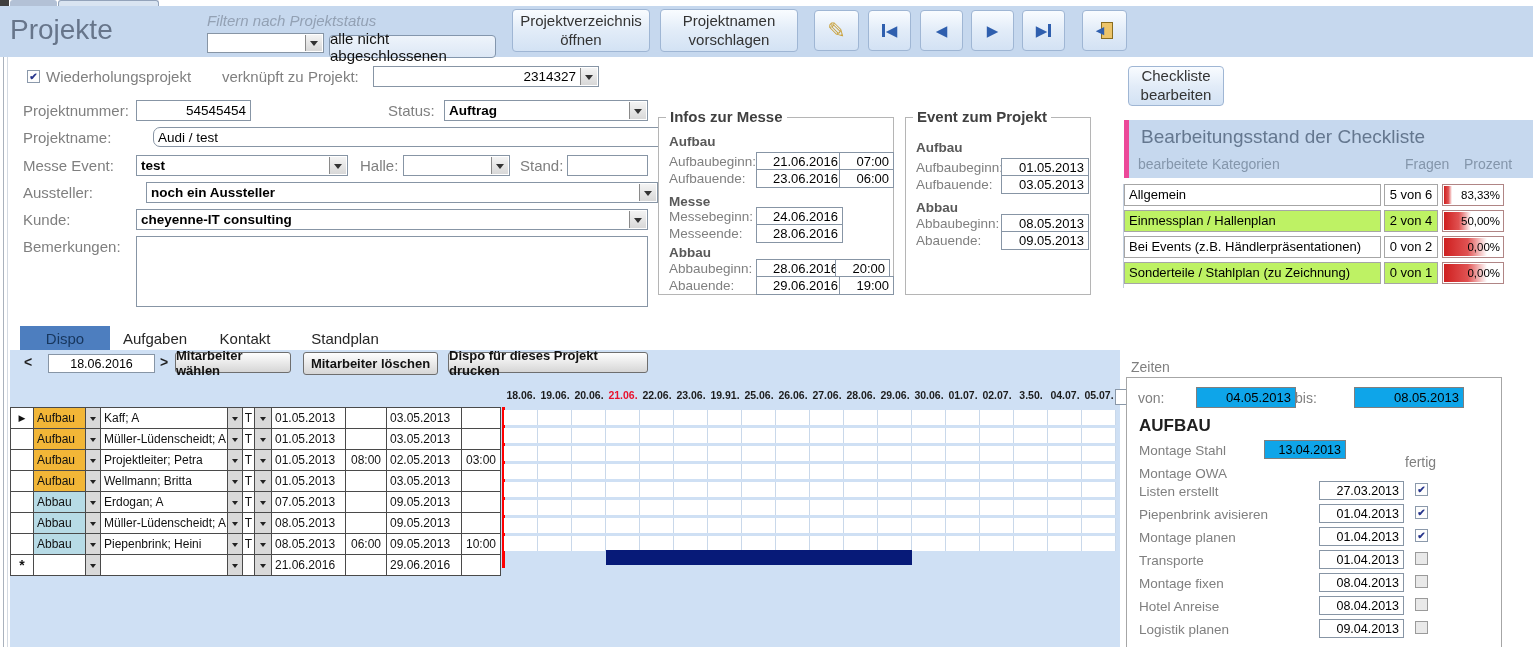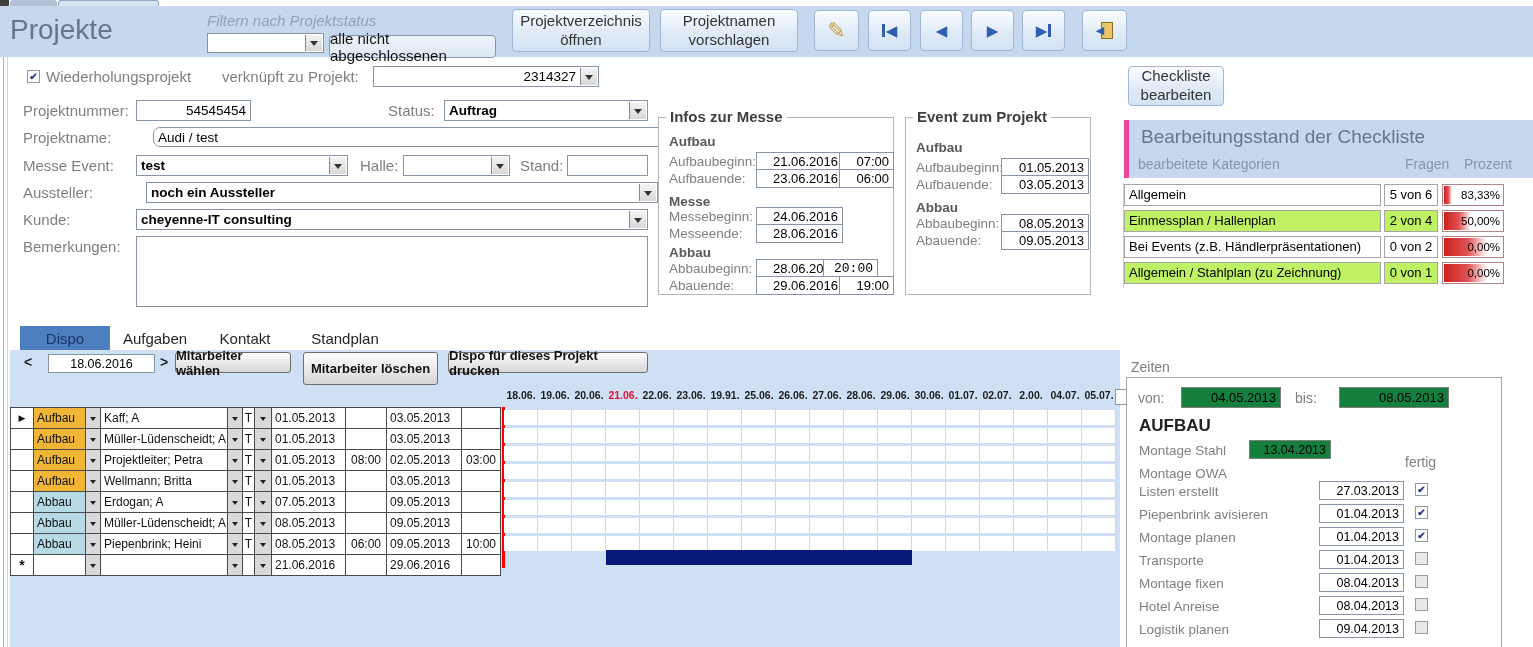--- a/index.html
+++ b/index.html
@@ -6,21 +6,21 @@
   #screen{position:relative;width:1533px;height:647px;background:#fff;overflow:hidden;}
   .abs{position:absolute;box-sizing:border-box;}
   
   .edge-line{position:absolute;top:6px;bottom:0;width:1px;background:#aab2bd;}
   
   .hdr{position:absolute;left:0;top:6px;width:1533px;height:51px;background:#c6d8ee;}
   .title{font-size:28px;color:#67758a;}
   .lbl{color:#7f7f7f;font-size:15px;}
   .hlbl{color:#93a1b4;font-size:15px;font-style:italic;}
   .field{background:#fff;border:1px solid #8795a5;font-size:13.5px;color:#000;display:flex;align-items:center;padding:0 4px;overflow:hidden;white-space:nowrap;}
-  .field.gray{background:#15803d;border-color:#7f7f7f;}
+  .field.gray{background:#0ea5e9;border-color:#7f7f7f;margin-left:15px;}
   .r{justify-content:flex-end;}
   .c{justify-content:center;}
   .combo-arrow{position:absolute;right:1px;top:1px;bottom:1px;width:16px;background:linear-gradient(#f4f4f4,#d8d8d8);border-left:1px solid #8a8a8a;display:flex;align-items:center;justify-content:center;}
   .tri{width:0;height:0;border:4px solid transparent;border-top:5px solid #333;margin-top:5px;}
   .tri.sm{border-width:3.5px;border-top-width:4.5px;border-top-color:#222;margin-top:4px;}
   .bbtn{background:linear-gradient(#f9fcff,#e2ecf8 50%,#d3e2f4);border:1px solid #9fb6d4;border-radius:4px;color:#333;font-size:15px;text-align:center;display:flex;align-items:center;justify-content:center;line-height:1.25;}
   .btn3d{background:linear-gradient(#fefefe,#e8e8e8 55%,#d6d6d6);border:1px solid #6e6e6e;border-radius:3px;font-size:13px;font-weight:700;color:#111;display:flex;align-items:center;justify-content:center;}
   .navglyph{color:#2f5fae;font-size:15px;line-height:1;}
   .navbar-l{border-left:3px solid #2f5fae;height:13px;margin-right:1px;}
   .navbar-r{border-right:3px solid #2f5fae;height:13px;margin-left:1px;}
@@ -197,21 +197,21 @@
     <div class="field gfield r" style="left:97px;top:51px;width:77px;">23.06.2016</div>
     <div class="field gfield r" style="left:180px;top:51px;width:45px;">06:00</div>
     <span class="ghead" style="left:10px;top:76px;">Messe</span>
     <span class="glbl" style="left:10px;top:91px;">Messebeginn:</span>
     <div class="field gfield r" style="left:97px;top:89px;width:77px;">24.06.2016</div>
     <span class="glbl" style="left:10px;top:108px;">Messeende:</span>
     <div class="field gfield r" style="left:97px;top:106px;width:77px;">28.06.2016</div>
     <span class="ghead" style="left:10px;top:127px;">Abbau</span>
     <span class="glbl" style="left:10px;top:143px;">Abbaubeginn:</span>
     <div class="field gfield r" style="left:97px;top:141px;width:77px;">28.06.2016</div>
-    <div class="field gfield r" style="left:164px;top:141px;width:45px;font-family:Liberation Mono, monospace;">20:00</div>
+    <div class="field gfield r" style="left:176px;top:141px;width:45px;">20:00</div>
     <span class="glbl" style="left:10px;top:160px;">Abauende:</span>
     <div class="field gfield r" style="left:97px;top:158px;width:77px;">29.06.2016</div>
     <div class="field gfield r" style="left:180px;top:158px;width:45px;">19:00</div>
   </div>
 
   <div class="group" style="left:905px;top:117px;width:186px;height:178px;">
     <span class="gtitle">Event zum Projekt</span>
     <span class="ghead" style="left:10px;top:22px;">Aufbau</span>
     <span class="glbl" style="left:10px;top:42px;">Aufbaubeginn:</span>
     <div class="field gfield r" style="left:95px;top:40px;width:78px;">01.05.2013</div>
@@ -254,60 +254,60 @@
       <div class="ck-row">
         <div class="ck-cell ck-name">Bei Events (z.B. Händlerpräsentationen)</div>
         <div class="ck-cell ck-fragen">0 von 2</div>
         <div class="ck-cell ck-proz">
           <span class="ck-bar" style="width: 72%;"></span>
           <span class="ck-pct">0,00%</span>
         </div>
       </div>
 
       <div class="ck-row">
-        <div class="ck-cell ck-name alt">Allgemein / Stahlplan (zu Zeichnung)</div>
+        <div class="ck-cell ck-name alt">Sonderteile / Stahlplan (zu Zeichnung)</div>
         <div class="ck-cell ck-fragen alt">0 von 1</div>
         <div class="ck-cell ck-proz">
           <span class="ck-bar" style="width: 72%;"></span>
           <span class="ck-pct">0,00%</span>
         </div>
       </div>
     </div>
 
   <div class="tab active" style="left:20px;width:90px;">Dispo</div>
   <div class="tab" style="left:110px;width:90px;">Aufgaben</div>
   <div class="tab" style="left:200px;width:90px;">Kontakt</div>
   <div class="tab" style="left:290px;width:110px;">Standplan</div>
 
   <div class="panel">
     <div class="abs" style="left:14px;top:4px;font-size:14px;font-weight:700;color:#1f1f1f;">&lt;</div>
     <div class="abs field c" style="left:38px;top:4px;width:107px;height:19px;font-size:12.5px;">18.06.2016</div>
     <div class="abs" style="left:150px;top:4px;font-size:14px;font-weight:700;color:#1f1f1f;">&gt;</div>
     <div class="abs btn3d" style="left:165px;top:2px;width:116px;height:21px;">Mitarbeiter wählen</div>
-    <div class="abs btn3d" style="left:293px;top:2px;width:135px;height:33px;">Mitarbeiter löschen</div>
+    <div class="abs btn3d" style="left:293px;top:2px;width:135px;height:23px;">Mitarbeiter löschen</div>
     <div class="abs btn3d" style="left:438px;top:2px;width:200px;height:21px;">Dispo für dieses Projekt drucken</div>
 
     <div class="datehdr">
 
     <span>18.06.</span>
         <span>19.06.</span>
         <span>20.06.</span>
         <span class="red">21.06.</span>
         <span>22.06.</span>
         <span>23.06.</span>
         <span>19.91.</span>
         <span>25.06.</span>
         <span>26.06.</span>
         <span>27.06.</span>
         <span>28.06.</span>
         <span>29.06.</span>
         <span>30.06.</span>
         <span>01.07.</span>
         <span>02.07.</span>
-        <span>2.00.</span>
+        <span>3.50.</span>
         <span>04.07.</span>
         <span>05.07.</span>
       </div>
 
     <div class="dgrid">
 
         <div class="drow">
           <span class="dc sel cur">▶</span>
           <span class="dc role aufbau">Aufbau</span>
           <span class="dc arr">

